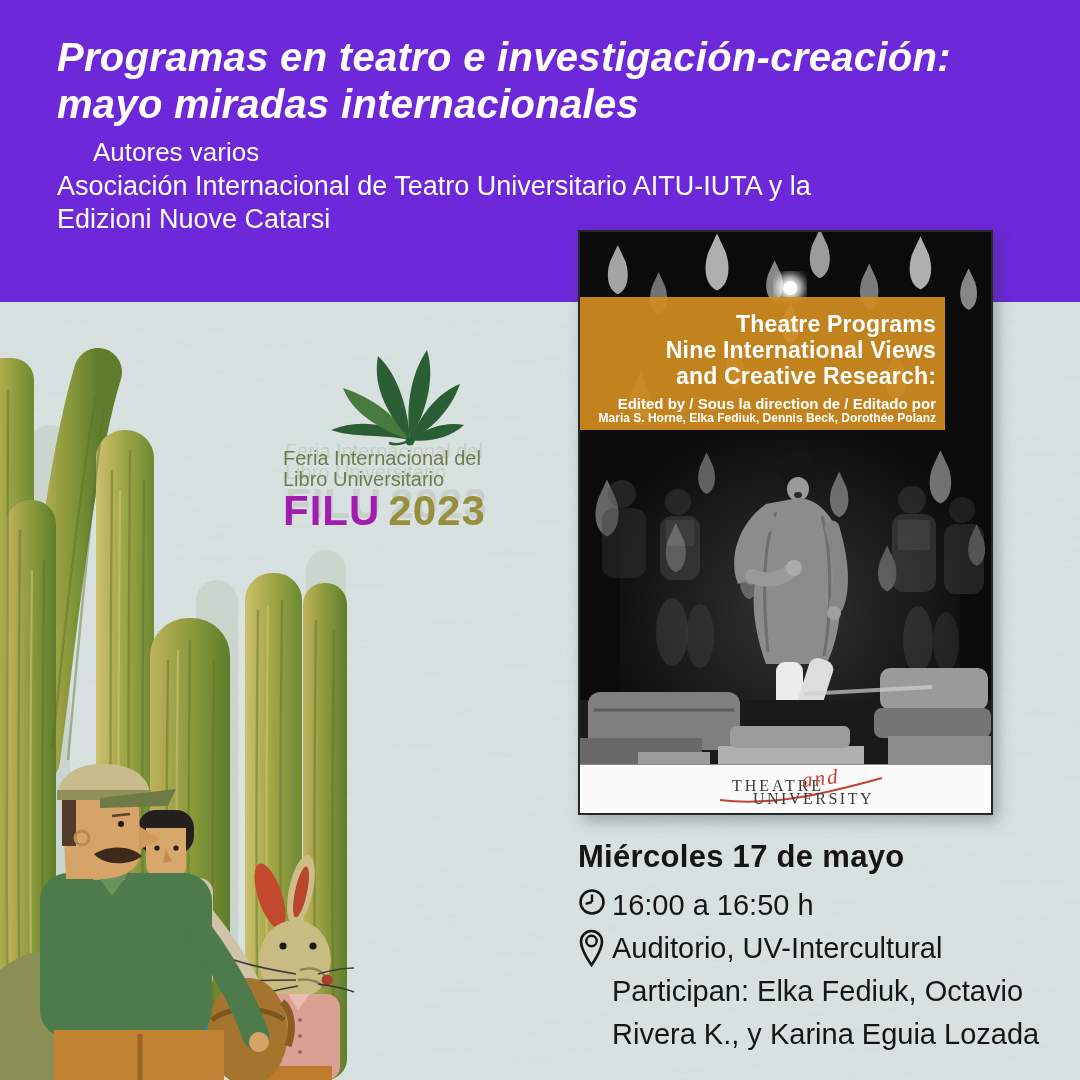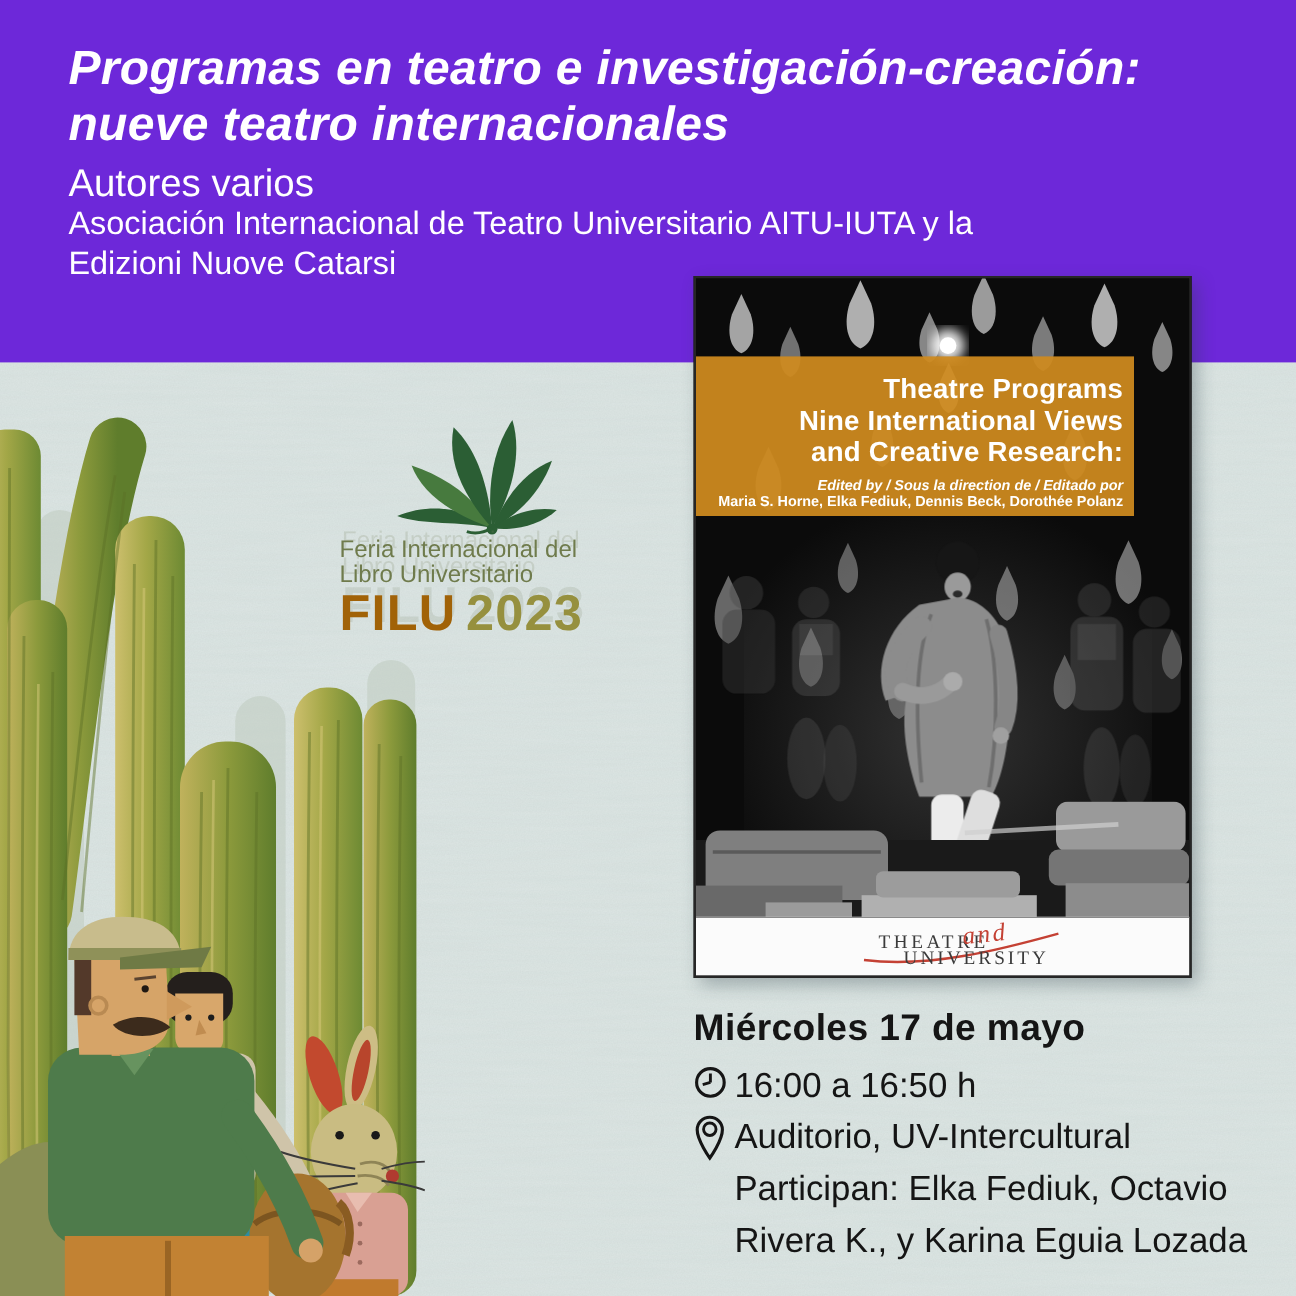--- a/index.html
+++ b/index.html
@@ -3,50 +3,50 @@
 <meta charset="utf-8">
 <style>
   html,body{margin:0;padding:0;background:#888;}
   .canvas{position:relative;width:1080px;height:1080px;overflow:hidden;
           background:#d9e3e1;font-family:"Liberation Sans",sans-serif;}
 
   
   .band{position:absolute;left:0;top:0;width:1080px;height:302px;background:#6d28d9;}
   .band-inner{position:absolute;left:57px;top:34px;color:#ffffff;}
   .title-line{font-size:40px;line-height:47px;font-weight:700;font-style:italic;letter-spacing:.3px;}
-  .authors{margin-top:6px;font-size:32px;line-height:36px;font-weight:400;}
+  .authors{margin-top:6px;font-size:26px;line-height:36px;font-weight:400;margin-left:36px;}
   .org-line{font-size:27px;line-height:33px;font-weight:400;}
 
   
   .paper{position:absolute;left:0;top:302px;width:1080px;height:778px;}
 
   
   .filu{position:absolute;left:283px;top:348px;width:260px;}
   .filu-icon{position:absolute;left:29px;top:0;width:156px;height:100px;}
   .filu-line{position:absolute;left:0;font-size:20px;line-height:21px;color:#6f7b4c;
              text-shadow:2px -7px 0 rgba(130,140,110,.22);white-space:nowrap;}
   .filu-l1{top:100px;}
   .filu-l2{top:121px;}
   .filu-word{position:absolute;left:0;top:140px;font-size:42px;line-height:46px;font-weight:700;
              letter-spacing:1px;white-space:nowrap;text-shadow:2px -7px 0 rgba(130,140,110,.18);}
-  .filu-acr{color:#a16207;}
+  .filu-acr{color:#a21caf;}
   .filu-year{color:#96903e;font-weight:700;margin-left:8px;}
 
   
   .illus{position:absolute;left:0;top:330px;width:360px;height:750px;}
 
   
   .book{position:absolute;left:578px;top:230px;width:415px;height:585px;box-sizing:border-box;
         border:2px solid #262626;background:#0b0b0b;box-shadow:5px 6px 14px rgba(40,60,70,.35);}
   .photo{position:absolute;left:0;top:0;width:411px;height:533px;overflow:hidden;}
   .banner{position:absolute;left:0;top:65px;width:365px;height:133px;
           background:rgba(206,138,31,.94);box-sizing:border-box;
           padding:14px 9px 0 0;text-align:right;color:#ffffff;}
   .banner-title{font-size:23px;line-height:26px;font-weight:700;letter-spacing:.2px;}
-  .banner-credit1{margin-top:8px;font-size:12px;line-height:14px;font-weight:700;font-style:italic;padding-left:13px;}
+  .banner-credit1{margin-top:8px;font-size:15px;line-height:14px;font-weight:700;padding-left:13px;}
   .banner-credit2{font-size:12px;line-height:14px;font-weight:700;padding-left:16px;}
   .book-foot{position:absolute;left:0;bottom:0;width:411px;height:48px;background:#fbfbfb;
              border-top:1px solid #8a8a8a;}
   .pub{position:absolute;font-family:"Liberation Serif",serif;color:#3b3b3b;}
   .pub-theatre{left:152px;top:12px;font-size:16px;letter-spacing:3px;}
   .pub-university{left:173px;top:25px;font-size:16px;letter-spacing:2.5px;}
   .pub-and{left:222px;top:1px;font-size:21px;font-style:italic;color:#c44134;
            transform:rotate(-6deg);letter-spacing:2px;}
   .pub-swoosh{position:absolute;left:0;top:0;width:411px;height:48px;}
 
@@ -77,21 +77,21 @@
       <feColorMatrix type="matrix" values="0 0 0 0 1  0 0 0 0 1  0 0 0 0 1  0 0 0 0.12 0"></feColorMatrix>
       </filter>
     <rect x="0" y="0" width="1080" height="778" fill="#d9e3e1"></rect>
     <rect x="0" y="0" width="1080" height="778" filter="url(#fiber)"></rect>
     <rect x="0" y="0" width="1080" height="778" filter="url(#grain)"></rect>
   </svg>
 
   <div class="band">
     <div class="band-inner">
       <div class="title-line">Programas en teatro e investigación-creación:</div>
-      <div class="title-line">nueve teatro internacionales</div>
+      <div class="title-line">mayo miradas internacionales</div>
       <div class="authors">Autores varios</div>
       <div class="org-line">Asociación Internacional de Teatro Universitario AITU-IUTA y la</div>
       <div class="org-line">Edizioni Nuove Catarsi</div>
     </div>
   </div>
 
   <div class="filu">
     <svg class="filu-icon" viewBox="0 0 150 100">
       <g fill="#2b5e34">
         <path d="M95 92 C68 86 38 90 16 82 C44 70 76 76 95 92Z"></path>

